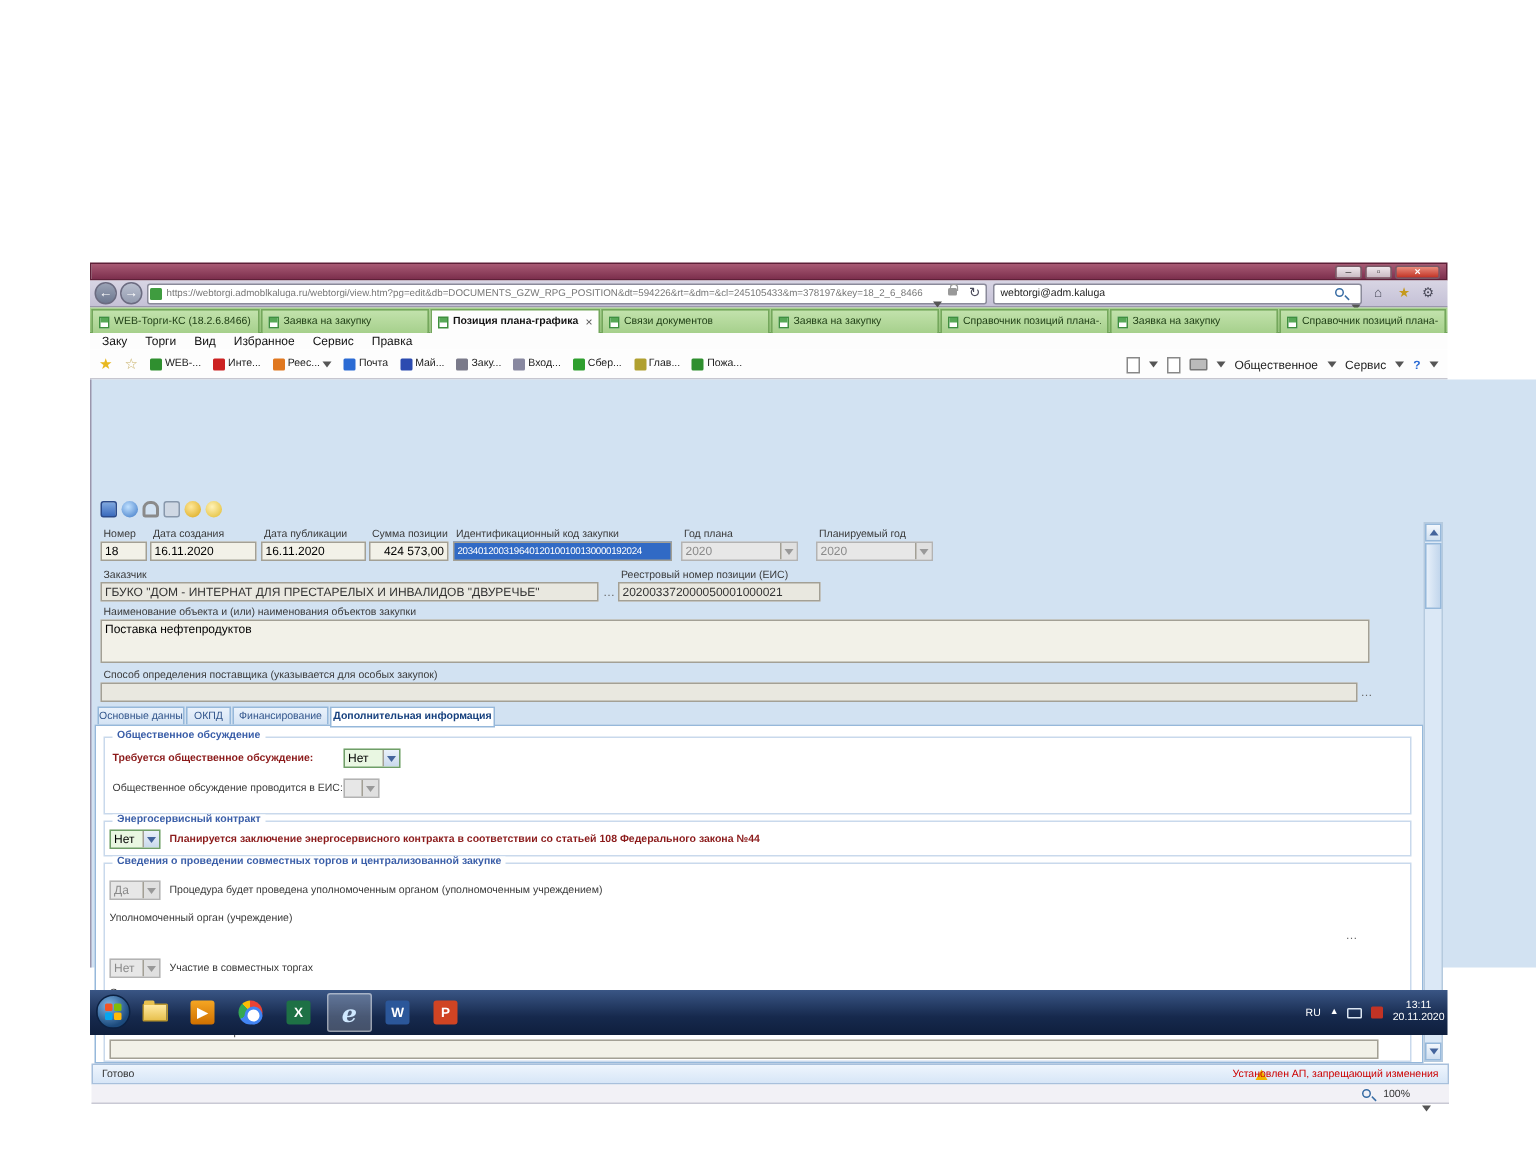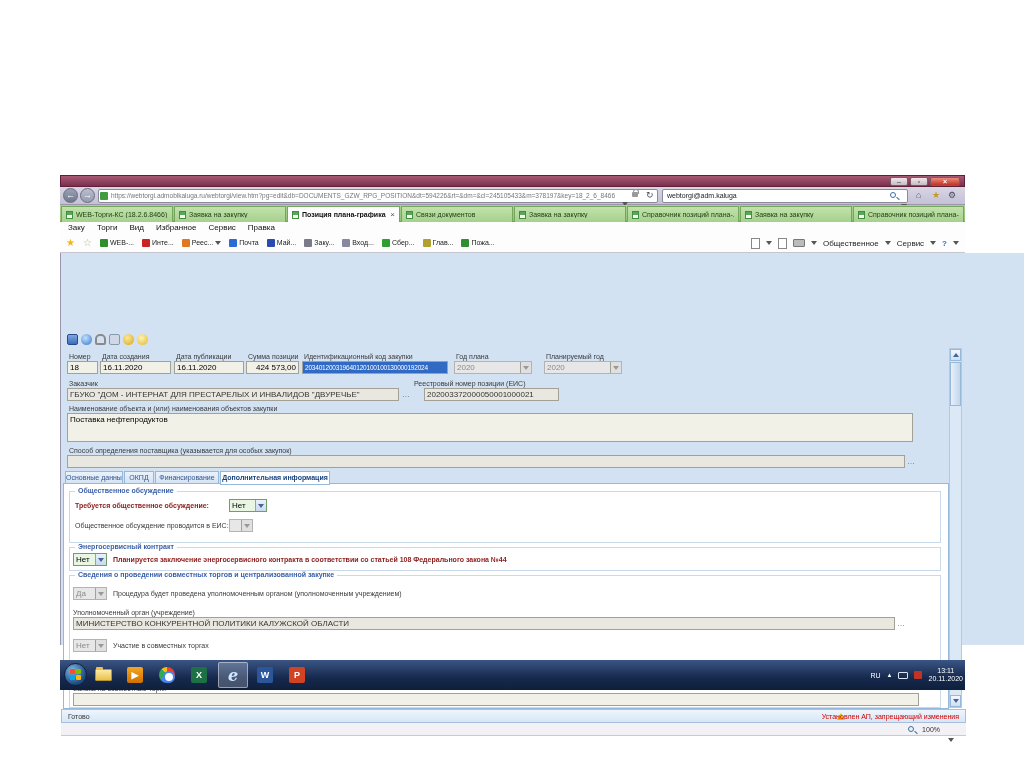--- a/index.html
+++ b/index.html
@@ -294,21 +294,21 @@
     <div class="sel off" style="left:483px; top:108px; width:78px;">
       <span>2020</span>
       <span class="sarw">
             <i></i>
           </span></div>
 
     <span class="flabel" style="left:8px; top:127px;">Заказчик</span>
     <div class="finput gray" style="left:6px; top:135px; width:332px;">ГБУКО "ДОМ - ИНТЕРНАТ ДЛЯ ПРЕСТАРЕЛЫХ И ИНВАЛИДОВ "ДВУРЕЧЬЕ"</div>
     <span class="dots" style="left:341px; top:137px;">…</span>
     <span class="flabel" style="left:353px; top:127px;">Реестровый номер позиции (ЕИС)</span>
-    <div class="finput gray" style="left:351px; top:135px; width:135px;margin-left:12px;">202003372000050001000021</div>
+    <div class="finput gray" style="left:351px; top:135px; width:135px;">202003372000050001000021</div>
 
     <span class="flabel" style="left:8px; top:152px;">Наименование объекта и (или) наименования объектов закупки</span>
     <div class="finput" style="left:6px; top:160px; width:846px; height:29px; line-height:12px;">Поставка нефтепродуктов</div>
 
     <span class="flabel" style="left:8px; top:194px;">Способ определения поставщика (указывается для особых закупок)</span>
     <div class="finput gray" style="left:6px; top:202px; width:838px;"></div>
     <span class="dots" style="left:846px; top:204px;">…</span>
 
     <div class="ftab" style="left:4px; width:58px;">Основные данные</div>
     <div class="ftab" style="left:63px; width:30px;">ОКПД</div>
@@ -343,21 +343,20 @@
 
     <div class="fset" style="left:8px; top:322px; width:872px; height:133px;"></div>
     <span class="ftitle" style="left:14px; top:318px;">Сведения о проведении совместных торгов и централизованной закупке</span>
     <div class="sel off" style="left:12px; top:334px; width:34px;">
       <span>Да</span>
       <span class="sarw">
             <i></i>
           </span></div>
     <span class="flabel" style="left:52px; top:337px;">Процедура будет проведена уполномоченным органом (уполномоченным учреждением)</span>
     <span class="flabel" style="left:12px; top:356px;">Уполномоченный орган (учреждение)</span>
-    <div class="finput gray" style="left:12px; top:364px; width:822px;">МИНИСТЕРСТВО КОНКУРЕНТНОЙ ПОЛИТИКИ КАЛУЖСКОЙ ОБЛАСТИ</div>
     <span class="dots" style="left:836px; top:366px;">…</span>
     <div class="sel off" style="left:12px; top:386px; width:34px;">
       <span>Нет</span>
       <span class="sarw">
             <i></i>
           </span></div>
     <span class="flabel" style="left:52px; top:389px;">Участие в совместных торгах</span>
     <span class="flabel" style="left:12px; top:406px;">Организатор проведения совместного конкурса или аукциона</span>
     <div class="finput gray" style="left:12px; top:414px; width:822px;"></div>
     <span class="dots" style="left:836px; top:416px;">…</span>

